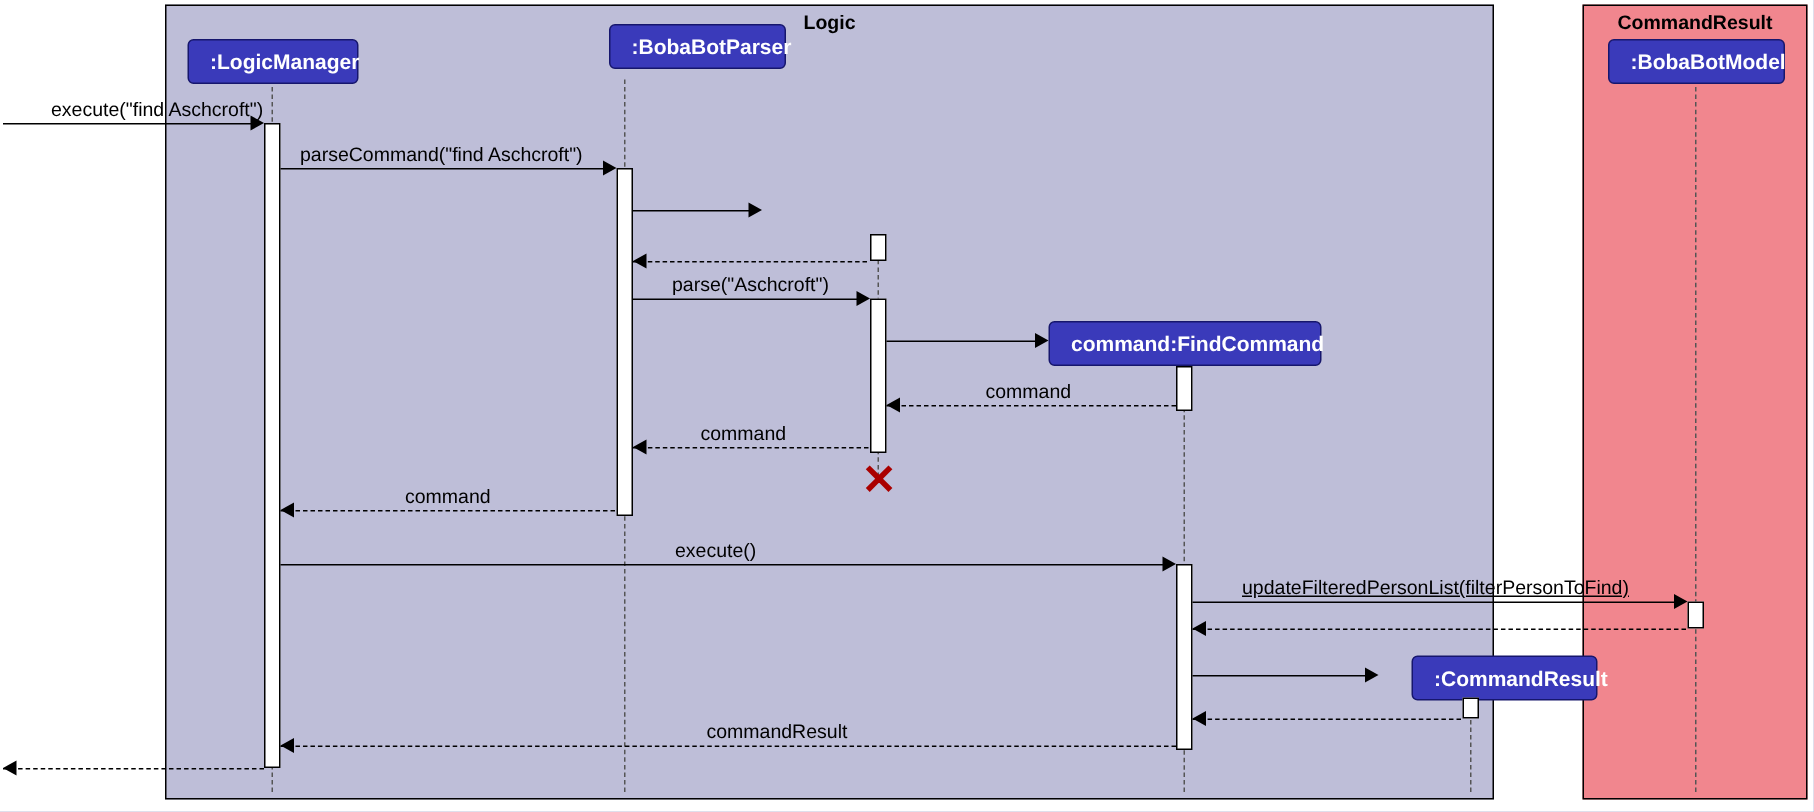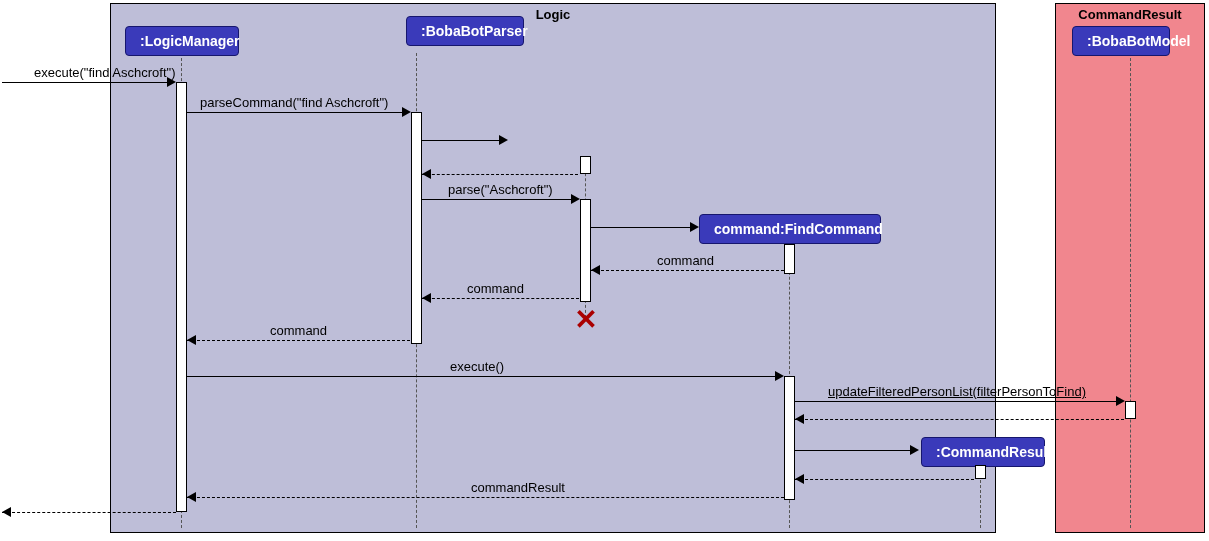--- a/index.html
+++ b/index.html
@@ -111,22 +111,22 @@
   <div class="lifeline" style="left:181px; top:53px; height:475px;"></div>
   <div class="lifeline" style="left:416px; top:53px; height:475px;"></div>
   <div class="lifeline" style="left:585px; top:158px; height:160px;"></div>
   <div class="lifeline" style="left:789px; top:242px; height:286px;"></div>
   <div class="lifeline" style="left:980px; top:465px; height:63px;"></div>
   <div class="lifeline" style="left:1130px; top:53px; height:475px;"></div>
 
   <div class="participant" style="left:125px; top:26px; width:114px;"><span>:LogicManager</span></div>
   <div class="participant" style="left:358px; top:16px; width:118px;margin-left:48px;"><span>:BobaBotParser</span></div>
   <div class="participant" style="left:699px; top:214px; width:182px;"><span>command:FindCommand</span></div>
-  <div class="participant" style="left:921px; top:437px; width:124px;"><span>:CommandResult</span></div>
-  <div class="participant" style="left:1072px; top:26px; width:98px;"><span>:BobaBotModel</span></div>
+  <div class="participant" style="left:941px; top:437px; width:124px;"><span>:CommandResult</span></div>
+  <div class="participant" style="left:1072px; top:26px; width:118px;"><span>:BobaBotModel</span></div>
 
   <div class="activation" style="left:176px; top:82px; height:430px;"></div>
   <div class="activation" style="left:411px; top:112px; height:232px;"></div>
   <div class="activation" style="left:580px; top:156px; height:18px;"></div>
   <div class="activation" style="left:580px; top:199px; height:103px;"></div>
   <div class="activation" style="left:784px; top:244px; height:30px;"></div>
   <div class="activation" style="left:784px; top:376px; height:124px;"></div>
   <div class="activation" style="left:975px; top:465px; height:14px;"></div>
   <div class="activation" style="left:1125px; top:401px; height:18px;"></div>
 

